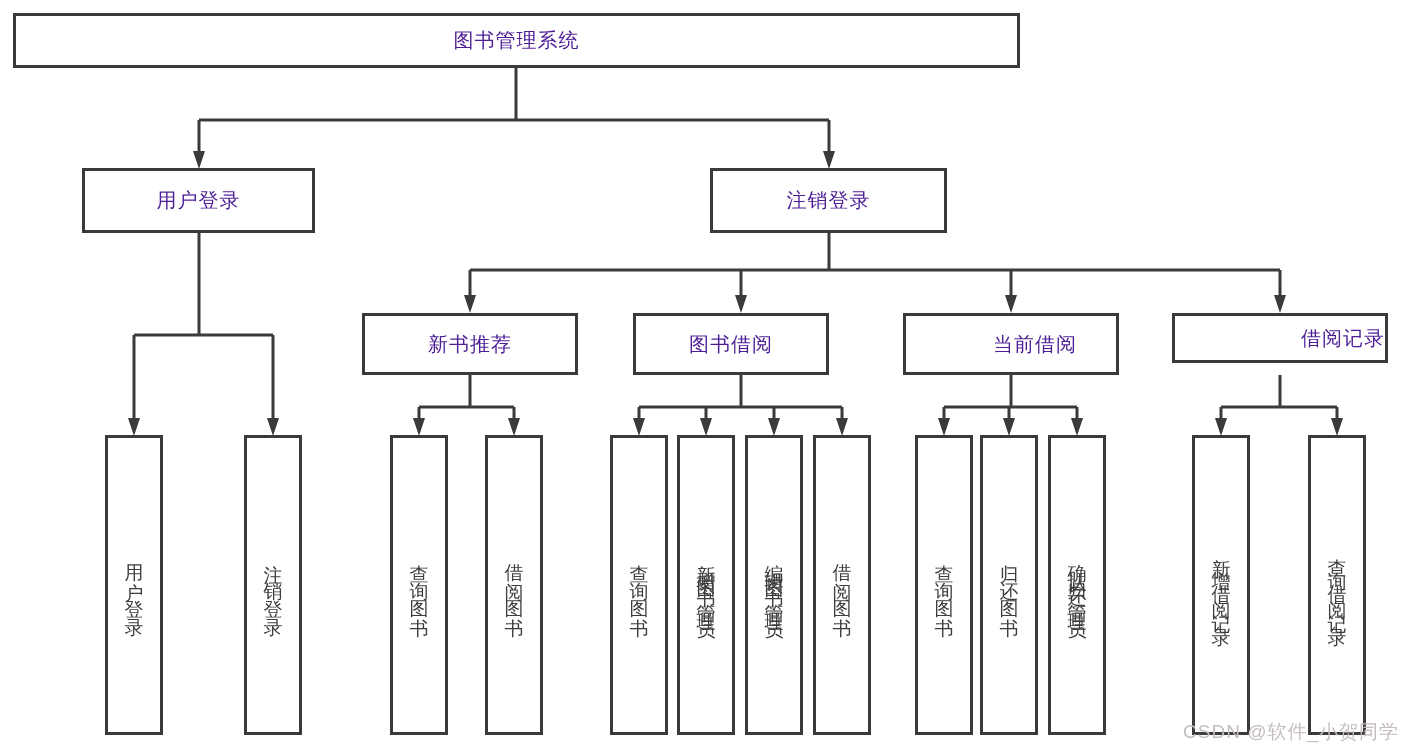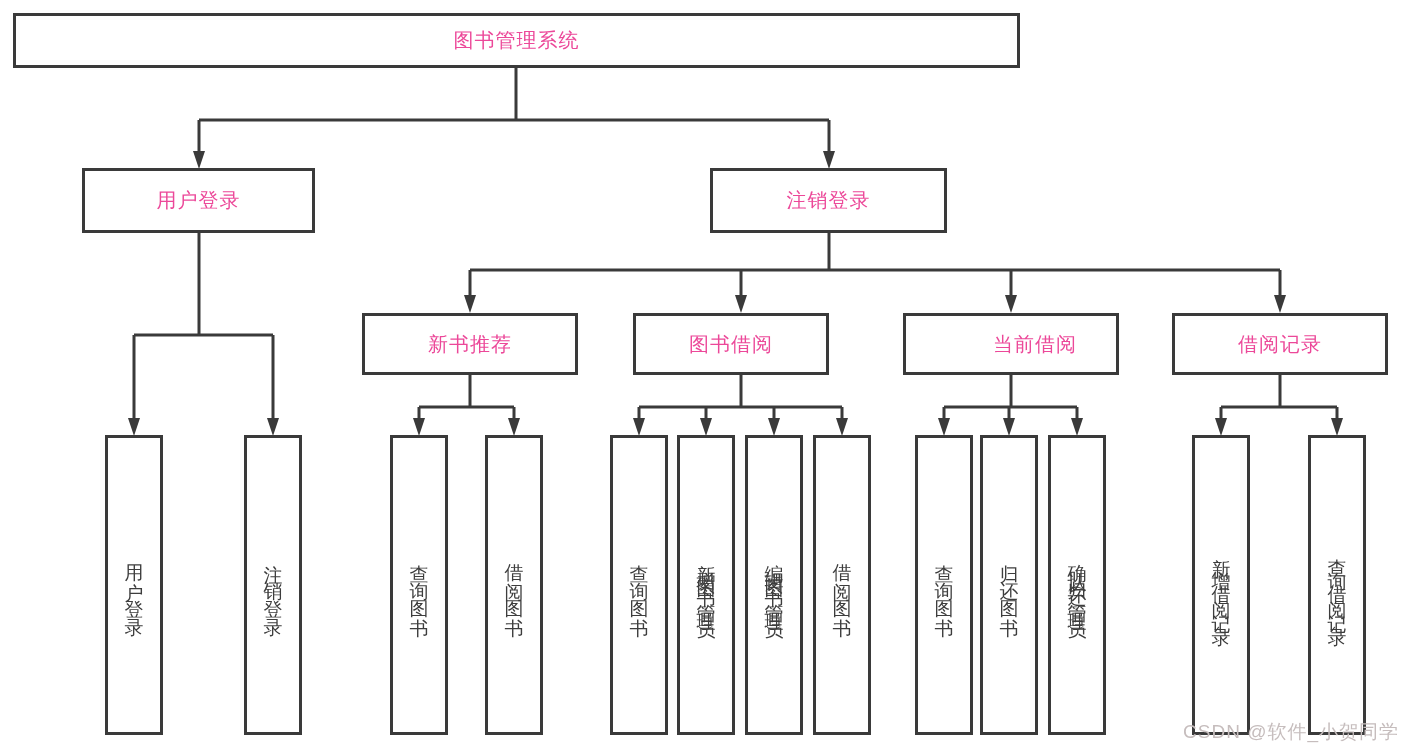--- a/index.html
+++ b/index.html
@@ -18,21 +18,21 @@
     pointer-events: none;
   }
   .hbox {
     position: absolute;
     box-sizing: border-box;
     border: 3px solid #3a3a3a;
     background: #ffffff;
     display: flex;
     align-items: center;
     justify-content: center;
-    color: #ec4899;
+    color: #4c1d95;
     font-size: 20px;
     letter-spacing: 1px;
     z-index: 2;
   }
   .vbox {
     position: absolute;
     box-sizing: border-box;
     border: 3px solid #3a3a3a;
     background: #ffffff;
     width: 58px;
@@ -113,21 +113,21 @@
 
   <div class="hbox" style="left:362px; top:313px; width:216px; height:62px;">
     <span>新书推荐</span>
   </div>
   <div class="hbox" style="left:633px; top:313px; width:196px; height:62px;">
     <span>图书借阅</span>
   </div>
   <div class="hbox" style="left:903px; top:313px; width:216px; height:62px;padding-left:48px;">
     <span>当前借阅</span>
   </div>
-  <div class="hbox" style="left:1172px; top:313px; width:216px; height:62px;">
+  <div class="hbox" style="left:1172px; top:313px; width:216px; height:50px;justify-content:flex-end;">
     <span>借阅记录</span>
   </div>
 
   <div class="vbox" style="left:105px;">
     <span>用户登录</span>
   </div>
   <div class="vbox" style="left:244px;">
     <span>注销登录</span>
   </div>
   <div class="vbox" style="left:390px;">

